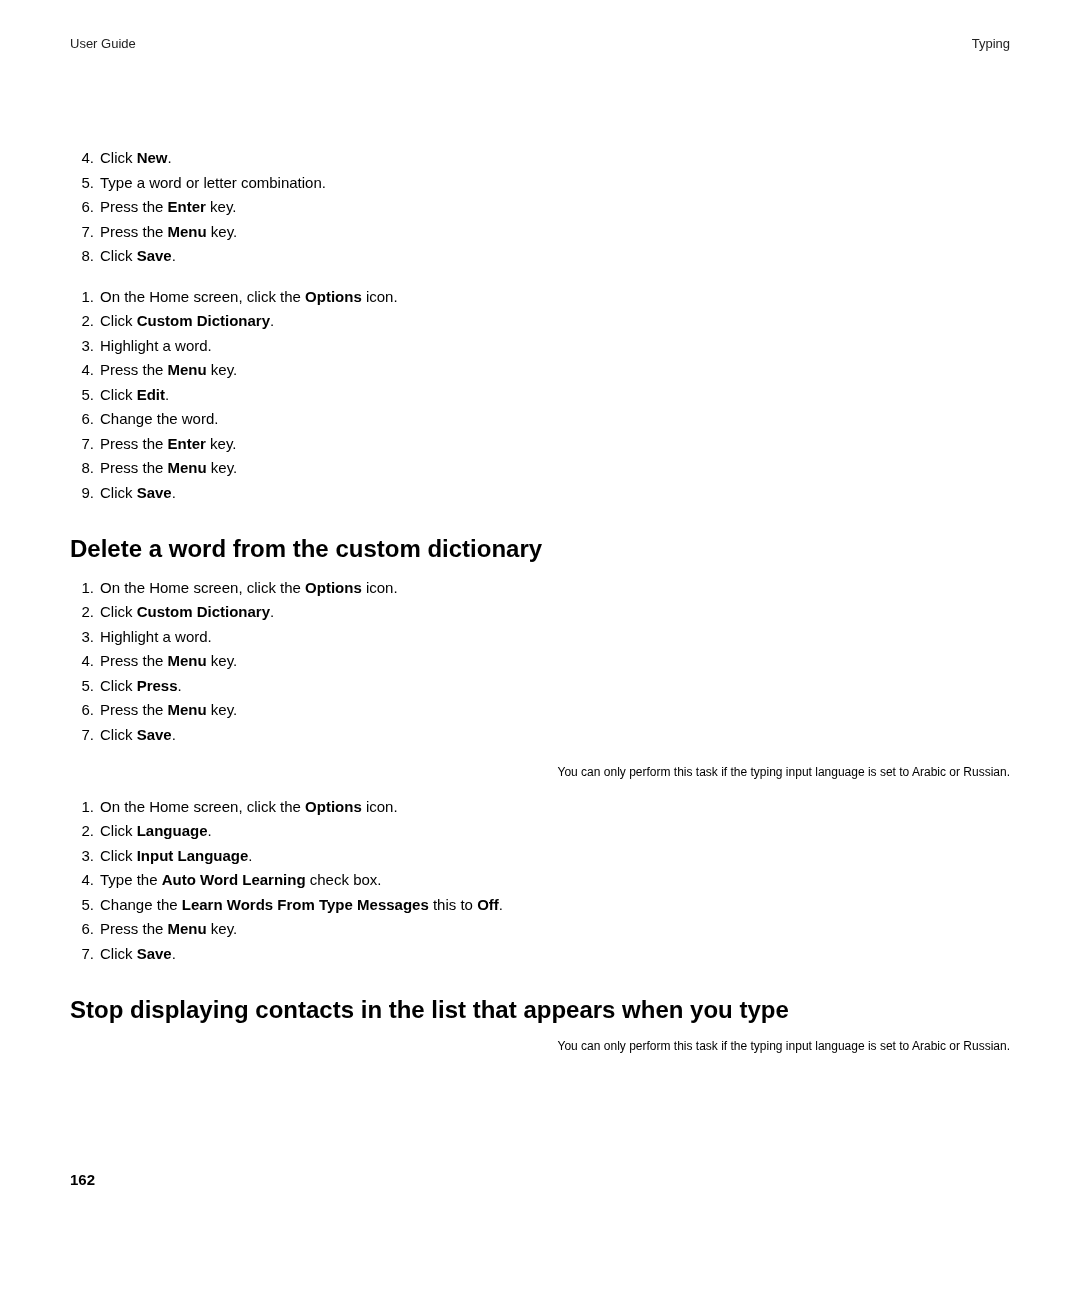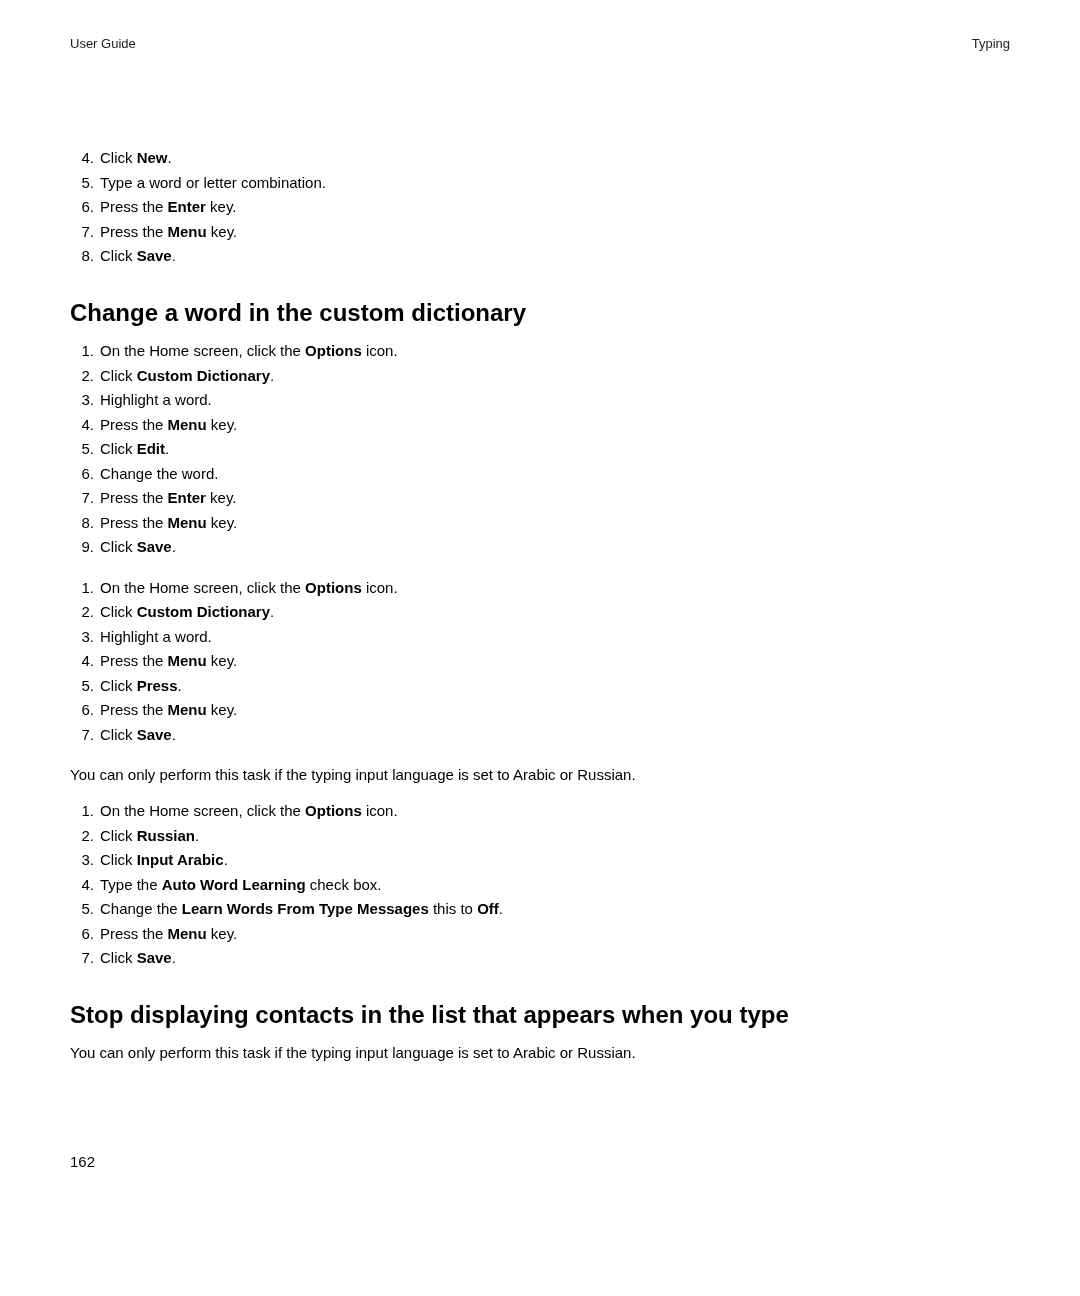--- a/index.html
+++ b/index.html
@@ -29,22 +29,23 @@
     font-size: 15px;
     line-height: 1.45;
   }
   .heading {
     font-size: 24px;
     font-weight: 700;
     margin-top: 28px;
     margin-bottom: 10px;
   }
   .note {
-    font-size: 15px;
+    font-size: 12px;
     margin: 6px 0 14px 0;
+    text-align: right;
   }
   ol.steps {
     list-style: none;
     margin: 4px 0 18px 0;
     padding: 0;
     counter-reset: step;
   }
   ol.steps.start4 { counter-reset: step 3; }
   ol.steps > li {
     counter-increment: step;
@@ -60,22 +61,23 @@
     left: 0;
     top: 0;
     width: 24px;
     text-align: right;
     font-size: 15px;
   }
   b { font-weight: 700; }
   .page-number {
     position: absolute;
     left: 70px;
-    bottom: 126px;
+    bottom: 108px;
     font-size: 15px;
+    font-weight: bold;
   }
 </style>
 </head>
 <body>
 
 <div class="page">
 
   <div class="header">
     <span>User Guide</span>
     <span>Typing</span>
@@ -84,48 +86,48 @@
   <div class="content">
 
     <ol class="steps start4">
       <li><span>Click </span><b>New</b><span>.</span></li>
       <li>Type a word or letter combination.</li>
       <li><span>Press the </span><b>Enter</b><span> key.</span></li>
       <li><span>Press the </span><b>Menu</b><span> key.</span></li>
       <li><span>Click </span><b>Save</b><span>.</span></li>
     </ol>
 
-    <div class="heading">Change a word in the custom dictionary</div>
     <ol class="steps">
       <li><span>On the Home screen, click the </span><b>Options</b><span> icon.</span></li>
       <li><span>Click </span><b>Custom Dictionary</b><span>.</span></li>
       <li>Highlight a word.</li>
       <li><span>Press the </span><b>Menu</b><span> key.</span></li>
       <li><span>Click </span><b>Edit</b><span>.</span></li>
       <li>Change the word.</li>
       <li><span>Press the </span><b>Enter</b><span> key.</span></li>
       <li><span>Press the </span><b>Menu</b><span> key.</span></li>
       <li><span>Click </span><b>Save</b><span>.</span></li>
     </ol>
 
+    <div class="heading">Delete a word from the custom dictionary</div>
     <ol class="steps">
       <li><span>On the Home screen, click the </span><b>Options</b><span> icon.</span></li>
       <li><span>Click </span><b>Custom Dictionary</b><span>.</span></li>
       <li>Highlight a word.</li>
       <li><span>Press the </span><b>Menu</b><span> key.</span></li>
       <li><span>Click </span><b>Press</b><span>.</span></li>
       <li><span>Press the </span><b>Menu</b><span> key.</span></li>
       <li><span>Click </span><b>Save</b><span>.</span></li>
     </ol>
 
     <div class="note">You can only perform this task if the typing input language is set to Arabic or Russian.</div>
     <ol class="steps">
       <li><span>On the Home screen, click the </span><b>Options</b><span> icon.</span></li>
-      <li><span>Click </span><b>Russian</b><span>.</span></li>
-      <li><span>Click </span><b>Input Arabic</b><span>.</span></li>
+      <li><span>Click </span><b>Language</b><span>.</span></li>
+      <li><span>Click </span><b>Input Language</b><span>.</span></li>
       <li><span>Type the </span><b>Auto Word Learning</b><span> check box.</span></li>
       <li><span>Change the </span><b>Learn Words From Type Messages</b><span> this to </span><b>Off</b><span>.</span></li>
       <li><span>Press the </span><b>Menu</b><span> key.</span></li>
       <li><span>Click </span><b>Save</b><span>.</span></li>
     </ol>
 
     <div class="heading">Stop displaying contacts in the list that appears when you type</div>
     <div class="note">You can only perform this task if the typing input language is set to Arabic or Russian.</div>
 
   </div>

